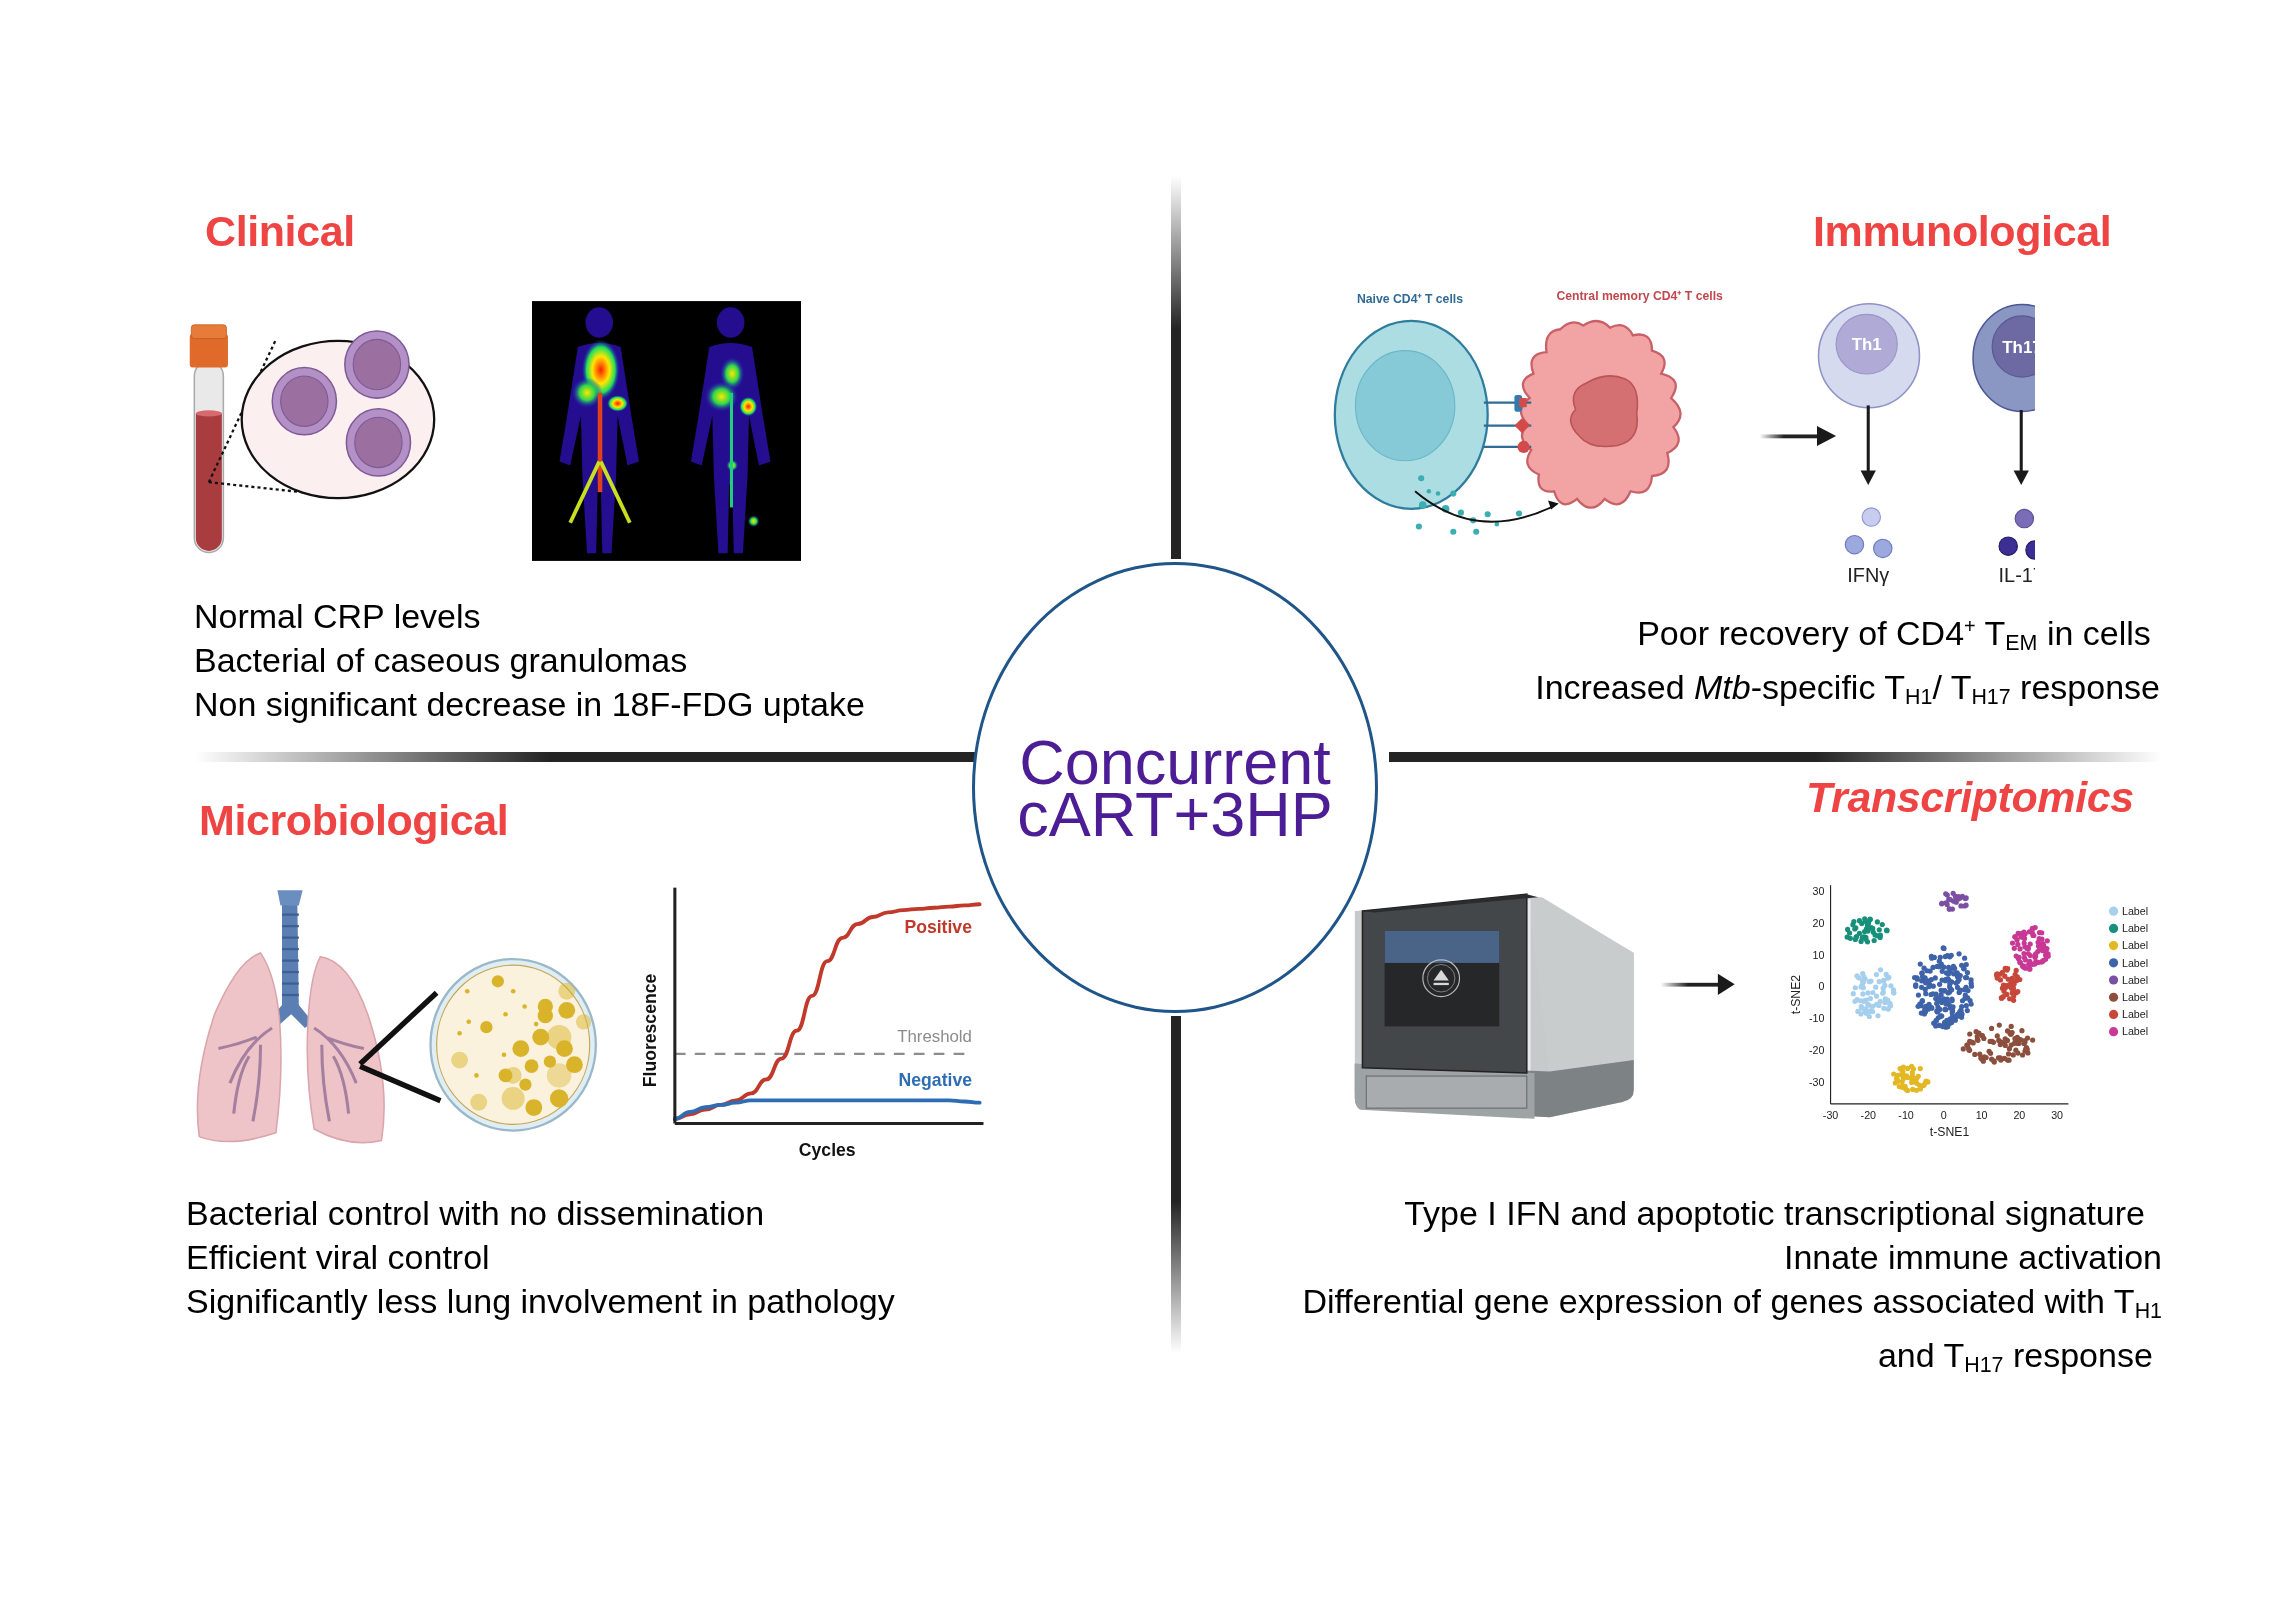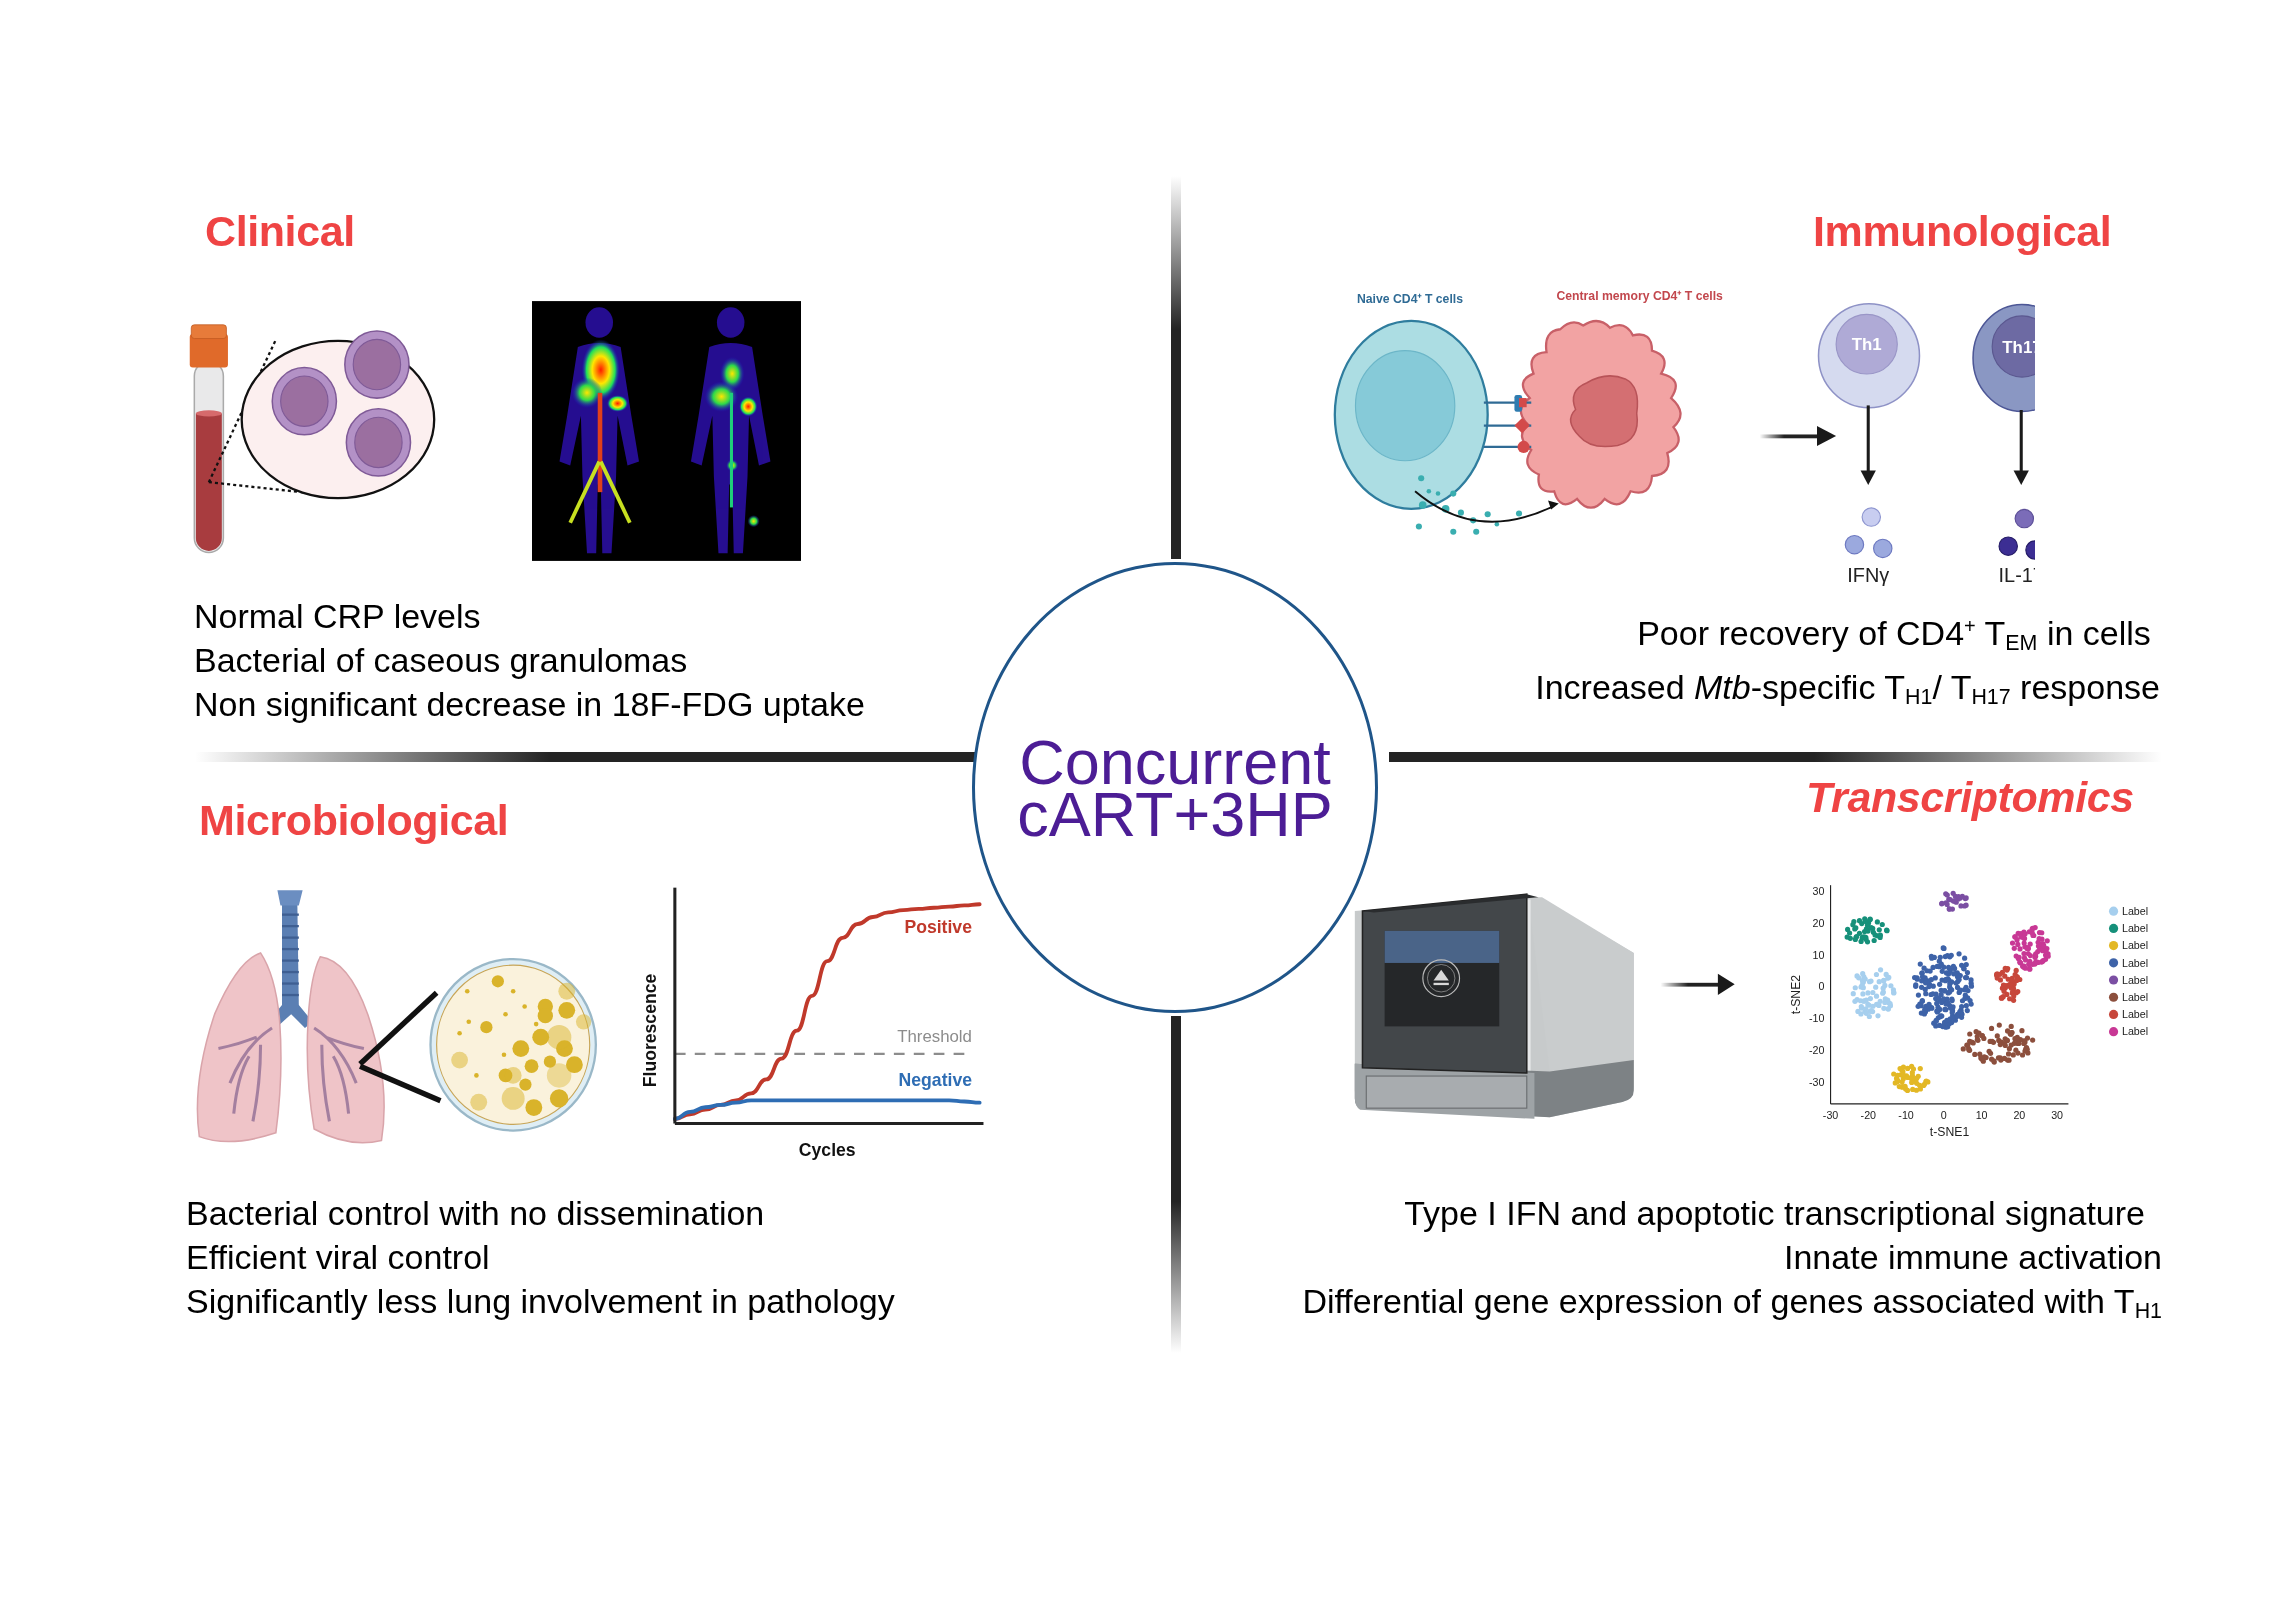--- a/index.html
+++ b/index.html
@@ -925,14 +925,15 @@
       <text x="443" y="186" class="chart-txt" font-size="14" fill="#222">Label</text>
       <circle cx="432" cy="203.5" r="6" fill="#c83895"></circle>
       <text x="443" y="208.5" class="chart-txt" font-size="14" fill="#222">Label</text>
     </g>
 </svg>
 
 <div class="bullets right" style="right:133px; top:1191px;">
   <div style="margin-right:17px"><span>Type I IFN and apoptotic transcriptional signature</span></div>
   <div><span>Innate immune activation</span></div>
   <div><span>Differential gene expression of genes associated with T</span><sub class="s">H1</sub></div>
+  <div style="margin-right:9.2px"><span>and T</span><sub class="s">H17</sub><span> response</span></div>
 </div>
 
 
 </body></html>

